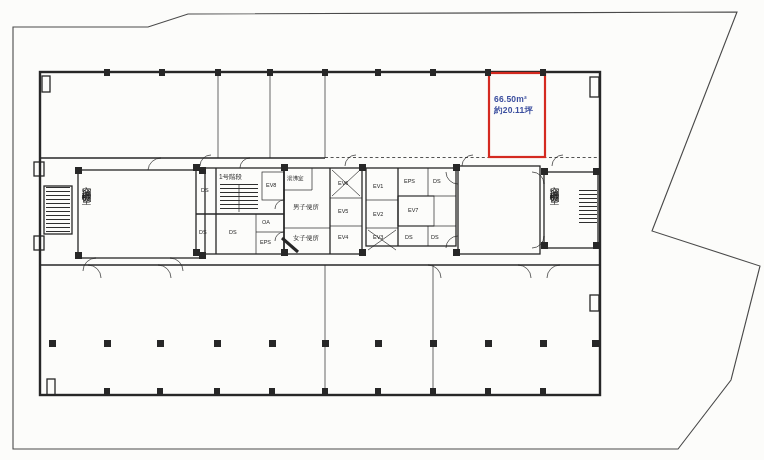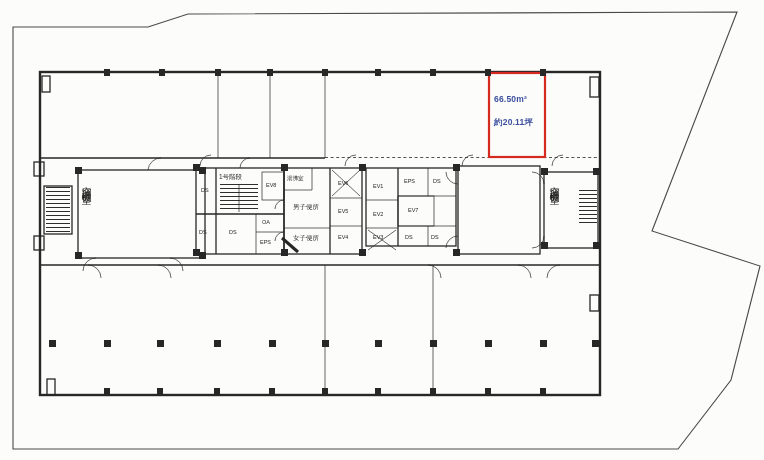--- a/index.html
+++ b/index.html
@@ -189,21 +189,21 @@
       <rect class="col" x="541" y="242" width="7" height="7"></rect>
         <rect class="col" x="593" y="242" width="7" height="7"></rect>
     </g>
   </svg>
 
   <div class="hatch" style="left:46px;top:187px;width:24px;height:46px;"></div>
   <div class="hatch" style="left:220px;top:184px;width:38px;height:28px;"></div>
   <div class="hatch" style="left:579px;top:190px;width:18px;height:36px;"></div>
 
   <div class="lbl hl" style="left:494px;top:95px;">66.50m²</div>
-  <div class="lbl hl" style="left:494px;top:106px;margin-top:12px;">約20.11坪</div>
+  <div class="lbl hl" style="left:494px;top:106px;">約20.11坪</div>
 
   <div class="lbl vert" style="left:82px;top:179px;height:72px;">空調機械室</div>
   <div class="lbl vert" style="left:550px;top:179px;height:64px;">空調機械室</div>
 
   <div class="lbl t6" style="left:219px;top:174px;">1号階段</div>
   <div class="lbl t5" style="left:266px;top:183px;">EV8</div>
   <div class="lbl t5" style="left:201px;top:188px;">DS</div>
   <div class="lbl t5" style="left:199px;top:230px;">DS</div>
   <div class="lbl t5" style="left:229px;top:230px;">DS</div>
   <div class="lbl t5" style="left:262px;top:220px;">OA</div>

